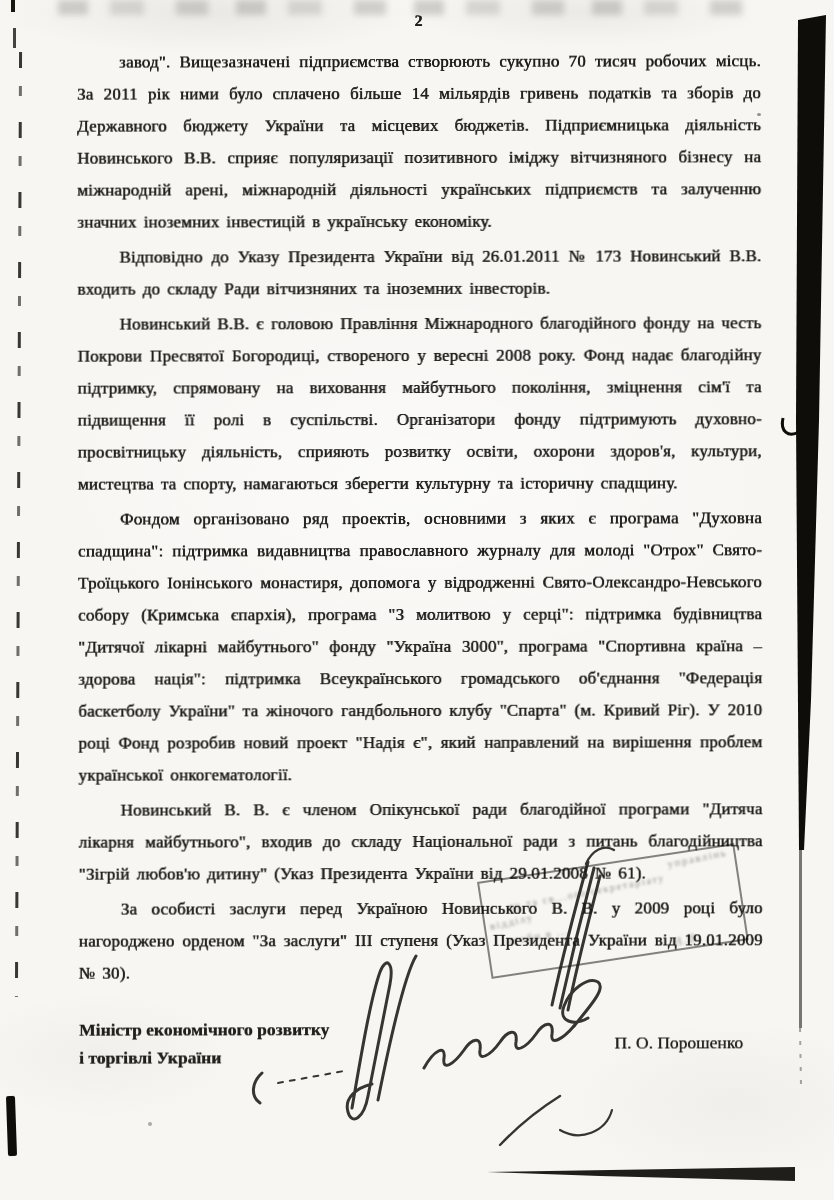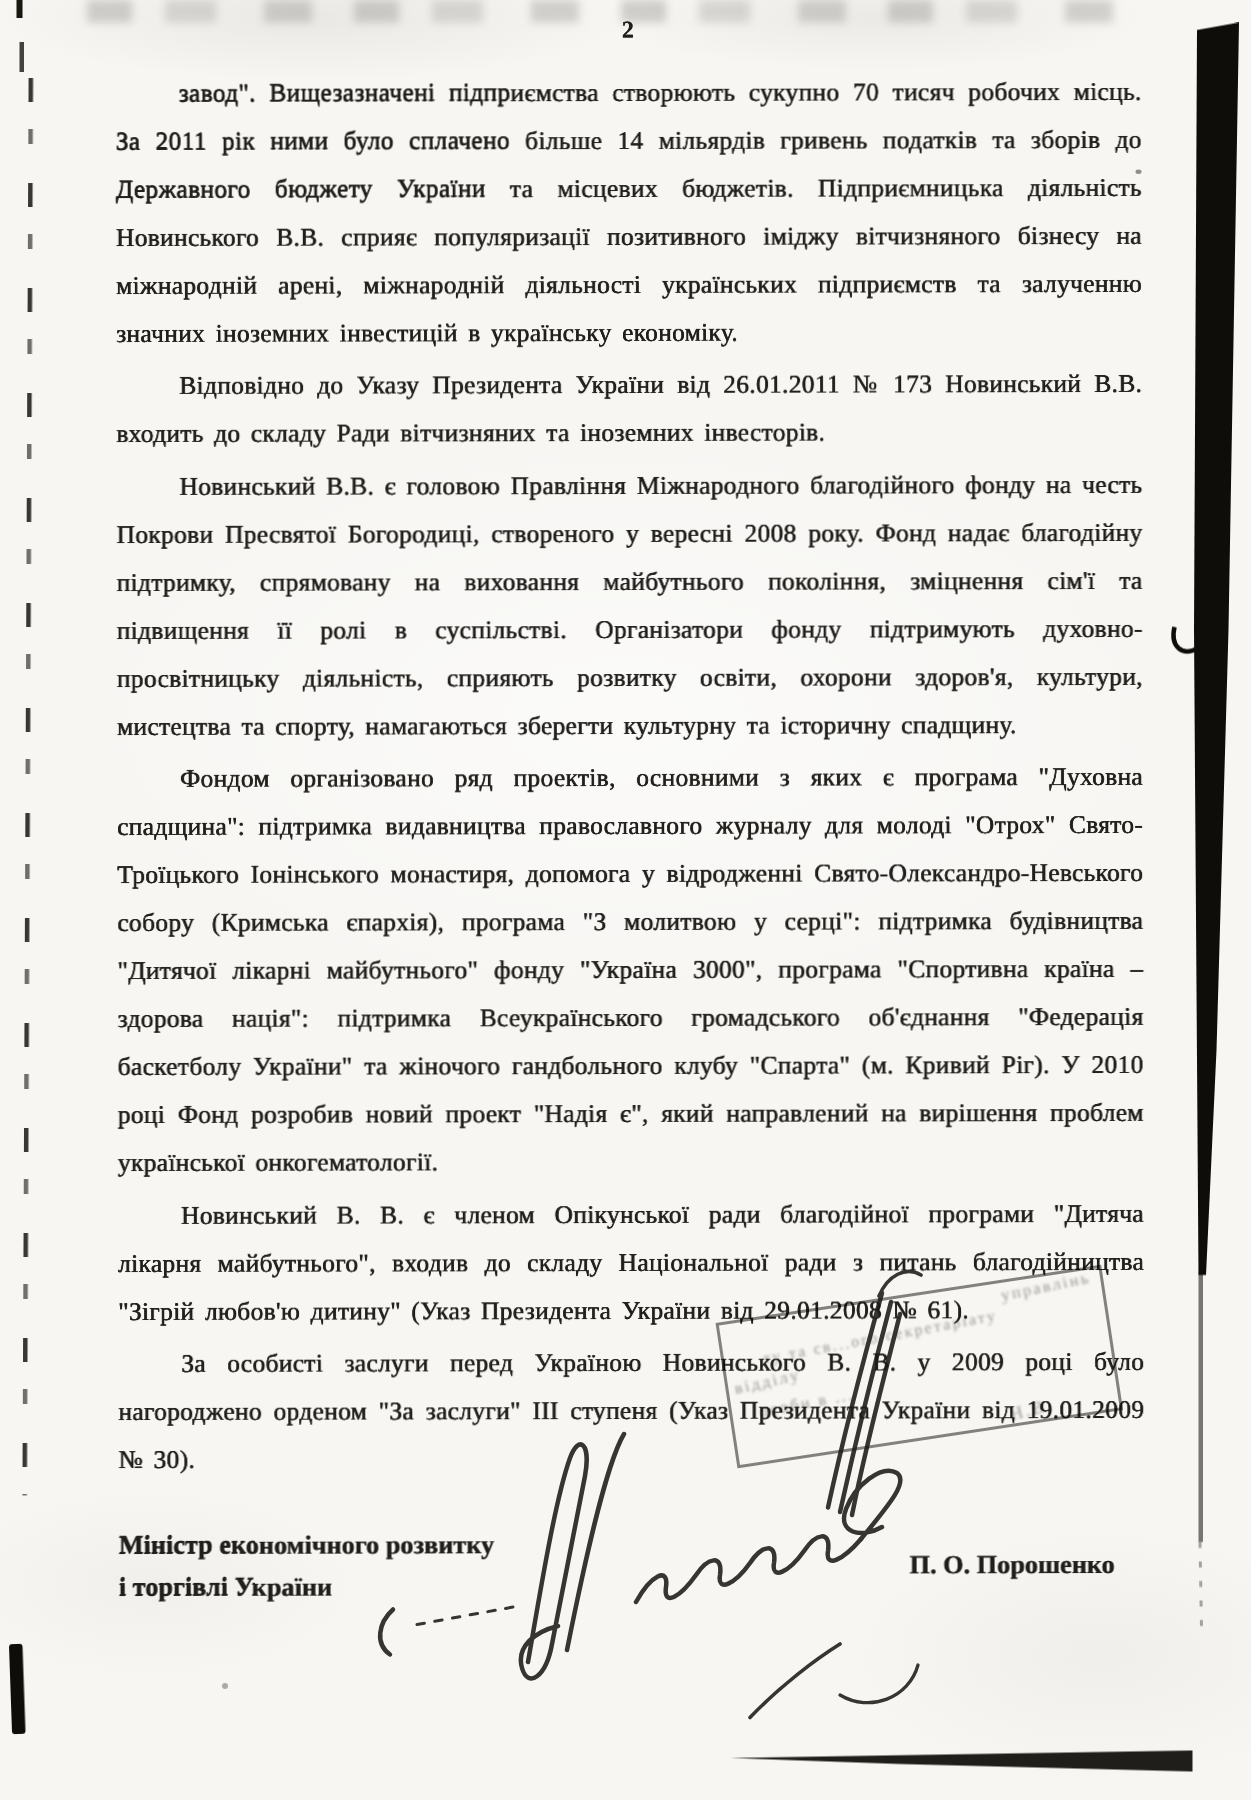--- a/index.html
+++ b/index.html
@@ -46,21 +46,21 @@
   }
   .footer{
     display:flex;justify-content:space-between;align-items:center;
     margin-top:26px;
   }
   .footer .title{
     font-weight:700;font-size:17.5px;line-height:28px;
     text-shadow:0.3px 0 currentColor;filter:blur(0.2px);
   }
   .footer .signer{
-    font-weight:700;font-size:17.5px;padding-right:20px;
+    font-weight:400;font-size:17.5px;padding-right:20px;
     text-shadow:0.3px 0 currentColor;filter:blur(0.2px);
   }
   
   .stamp{
     position:absolute;left:477px;top:882px;width:256px;height:94px;z-index:5;
     transform:rotate(-8.6deg);transform-origin:0 0;
     border:2.5px solid rgba(48,46,42,.58);
     mix-blend-mode:multiply;pointer-events:none;
     filter:blur(0.35px);
   }

